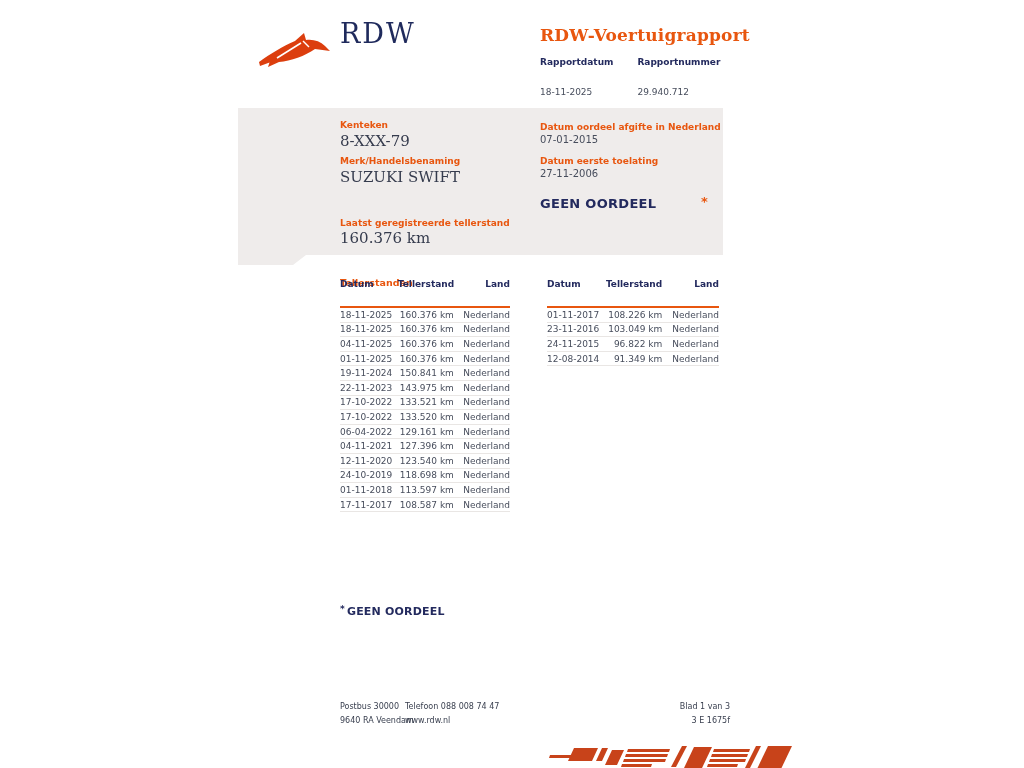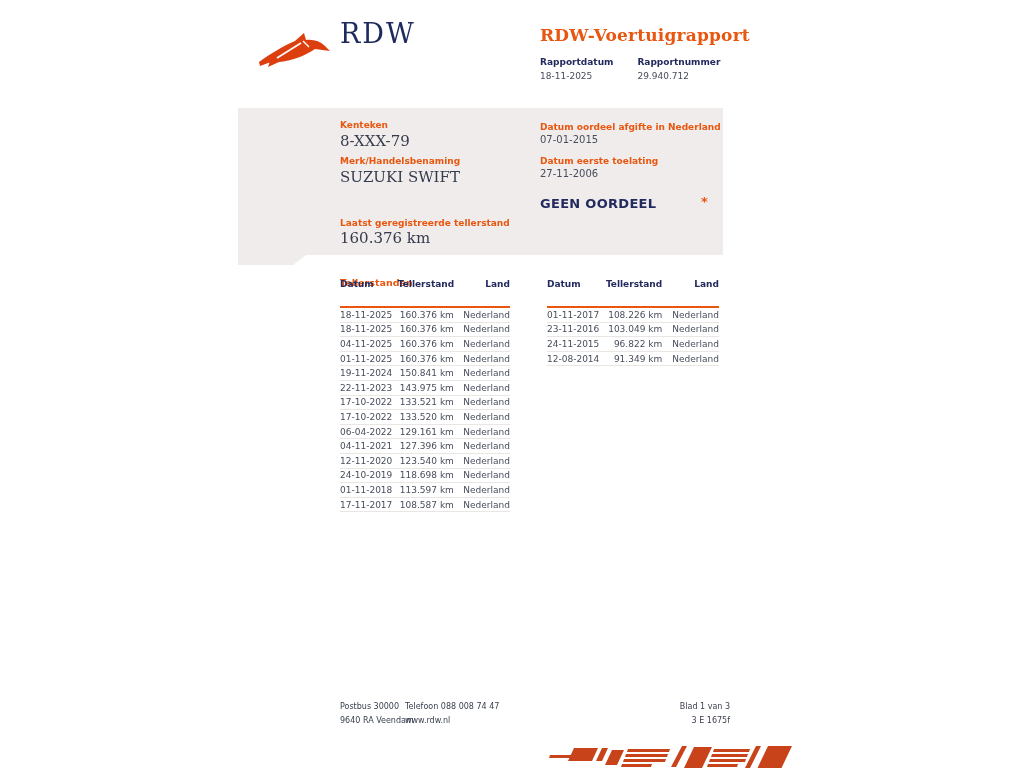--- a/index.html
+++ b/index.html
@@ -6,21 +6,21 @@
   html,body { width:1024px; height:768px; background:#fff; overflow:hidden; }
   body { font-family:"DejaVu Sans","Liberation Sans",sans-serif; color:#474d5c; position:relative; }
 
   .abs { position:absolute; }
 
   
   .logo-icon { left:256px; top:27px; width:78px; height:42px; }
   .logo-text { left:340px; top:18px; font-family:"DejaVu Serif","Liberation Serif",serif; font-size:27px; color:#1f2a5c; letter-spacing:2px; }
   .doc-title { left:540px; top:25px; font-family:"DejaVu Serif","Liberation Serif",serif; font-size:17px; font-weight:700; color:#e8560f; letter-spacing:0.2px; }
   .meta { left:540px; top:57px; display:flex; gap:24px; }
-  .meta .label { font-size:9px; font-weight:700; color:#232a5e; margin-bottom:4px; }
+  .meta .label { font-size:9px; font-weight:700; color:#232a5e; margin-bottom:20px; }
   .meta .value { font-size:9px; color:#474d5c; }
 
   
   .vehicle-box { left:238px; top:100px; width:485px; height:157px; background:#efeceb;
     clip-path: polygon(0 0, 100% 0, 100% 147px, 68px 147px, 55px 157px, 0 157px); margin-top: 8px; }
   .vb-label { font-size:9px; font-weight:700; color:#e8560f; }
   .vb-value-lg { font-family:"DejaVu Serif","Liberation Serif",serif; font-size:15px; color:#353b4d; }
   .vb-value-sm { font-size:10px; color:#474d5c; }
   .vb-kenteken-label { left:102px; top:12px; }
   .vb-kenteken { left:102px; top:24px; }
@@ -211,20 +211,23 @@
       </div>
       <div class="t-row">
         <span class="t-c t-c0">12-08-2014</span>
         <span class="t-c t-c1">91.349 km</span>
         <span class="t-c t-c2">Nederland</span>
       </div>
     </div>
 </div>
 
 <div class="abs footnote">
+  <div class="fn-title">
+    <span class="fn-star">*</span><span>GEEN OORDEEL</span>
+  </div>
 </div>
 
 <div class="abs footer-col1">
   <div class="footer-line">Postbus 30000</div>
   <div class="footer-line">9640 RA Veendam</div>
 </div>
 <div class="abs footer-col2">
   <div class="footer-line">Telefoon 088 008 74 47</div>
   <div class="footer-line">www.rdw.nl</div>
 </div>

